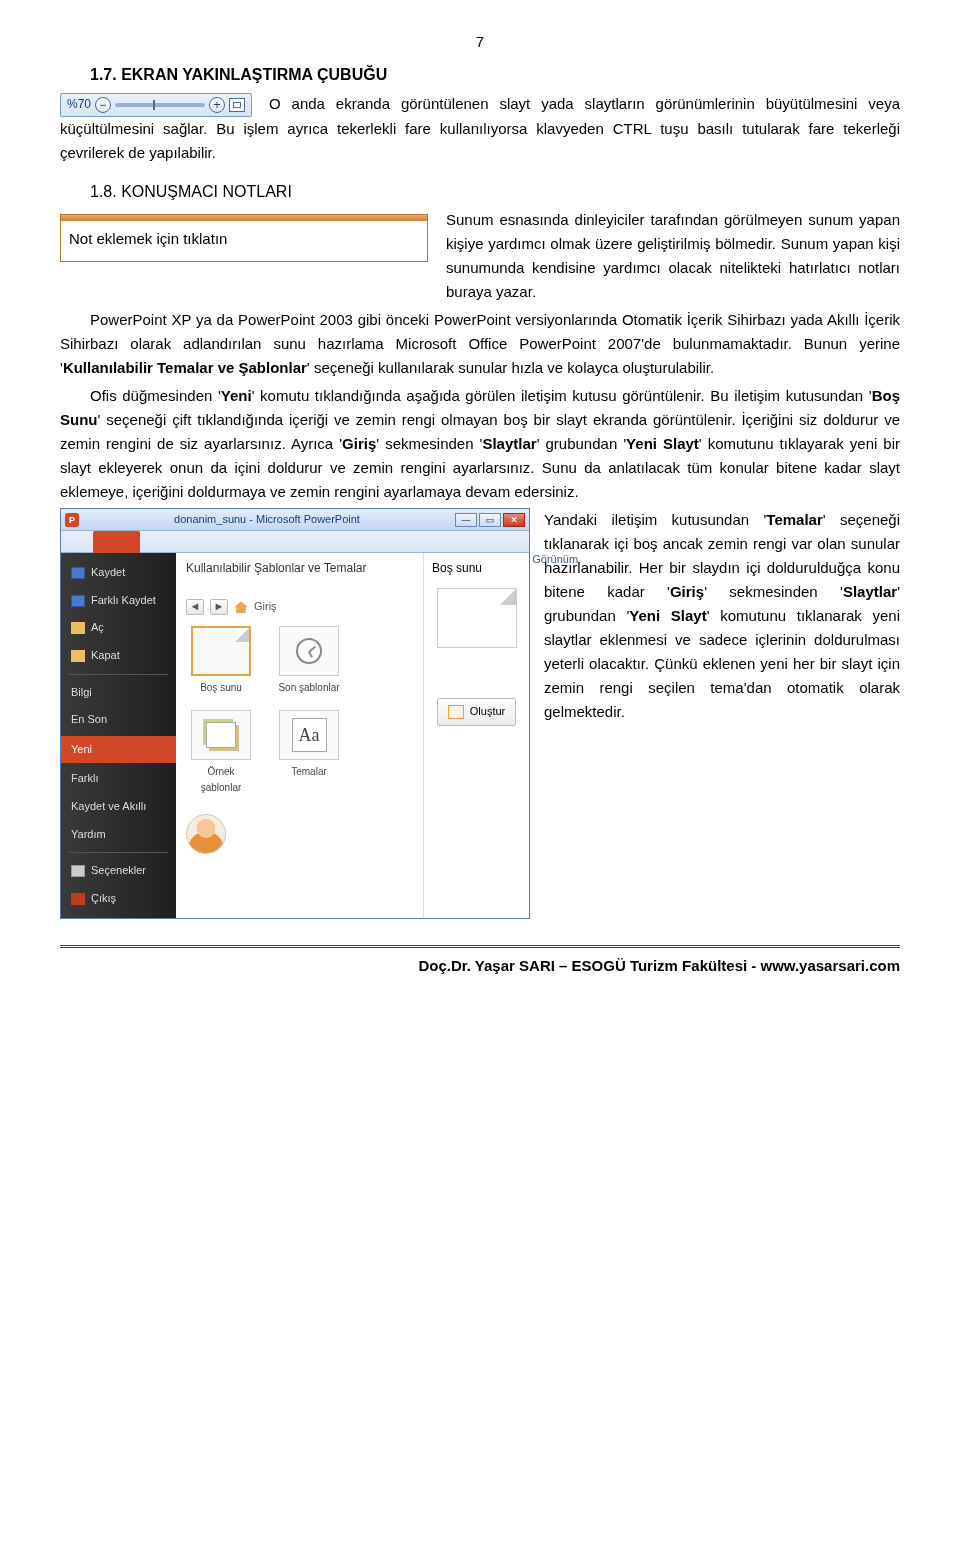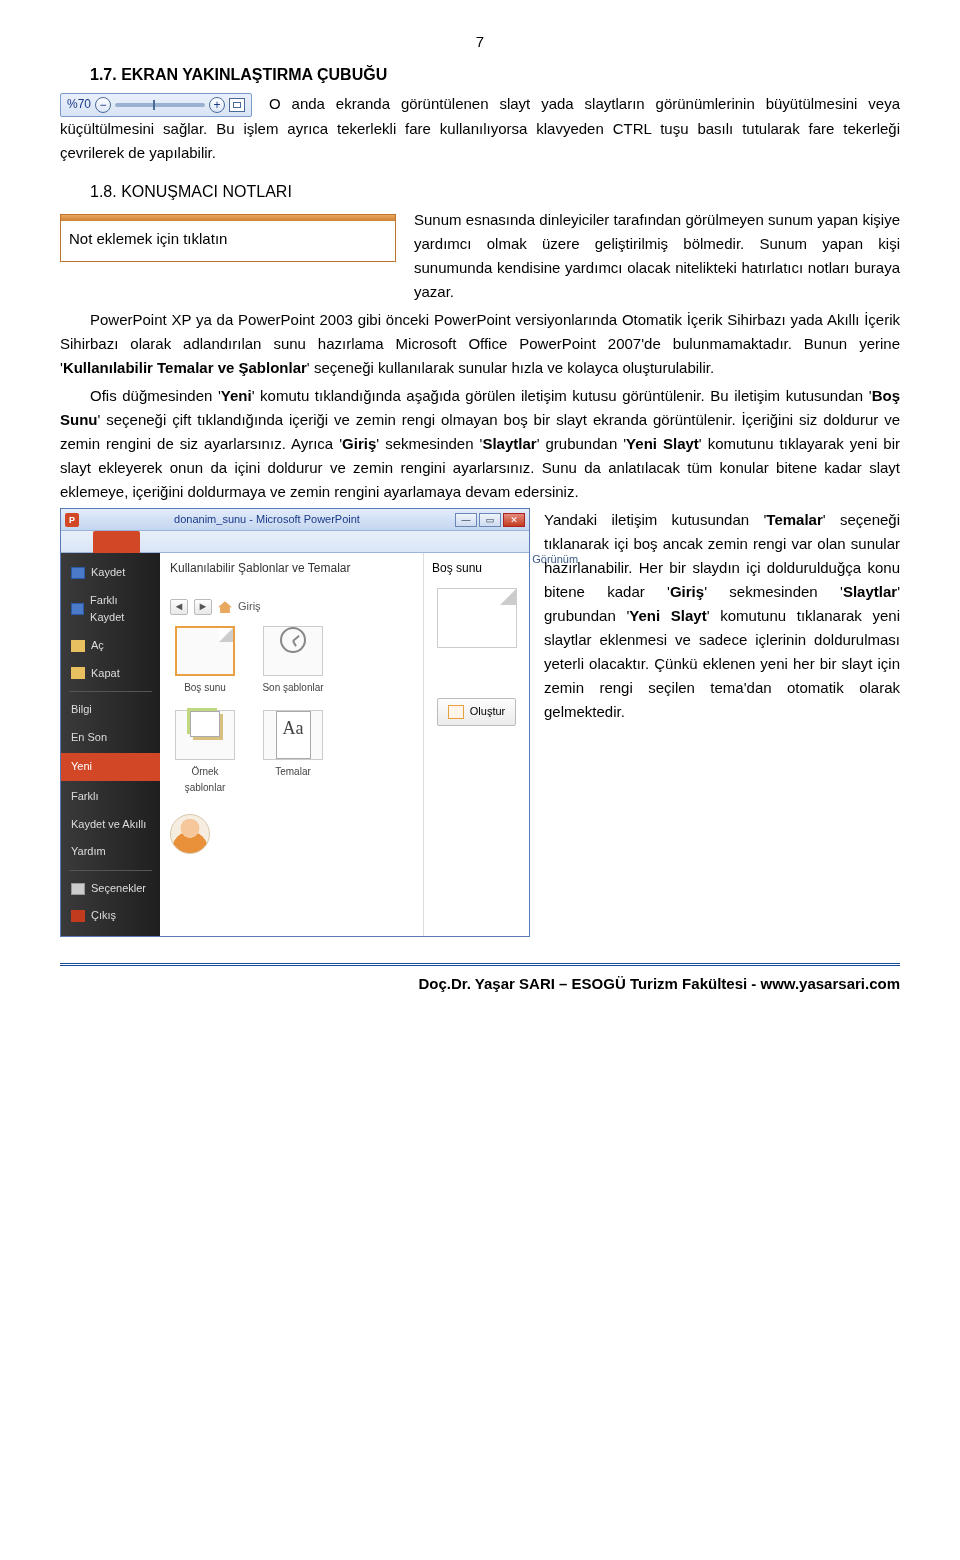--- a/index.html
+++ b/index.html
@@ -79,21 +79,21 @@
   }
   .zoom-bar .fit::after {
     content:""; position:absolute; inset:3px;
     border:1px solid #4a6a9a;
   }
   
   .notes-bar {
     display: block;
     border: 1px solid #be732d;
     margin: 6px 0 8px 0;
-    width: 336px;
+    width: 368px;
   }
   .notes-bar .orange {
     height: 6px;
     background: linear-gradient(#e9a862,#d08030);
   }
   .notes-bar .text {
     padding: 6px 8px 10px 8px;
     font-size: 15px;
     background: #fff;
   }
@@ -147,21 +147,21 @@
   .pp-ribbon .tab.active {
     background:#d24726;
     color:#fff;
     border-radius: 2px 2px 0 0;
   }
   .pp-body {
     display:flex;
     min-height: 300px;
   }
   .pp-filemenu {
-    width: 99px;
+    width: 115px;
     background: linear-gradient(90deg,#3a3a3a,#1f1f1f);
     color:#ddd;
     padding: 6px 0;
   }
   .pp-filemenu .item {
     padding: 5px 10px;
     display:flex; align-items:center; gap:6px;
     font-size: 11px;
   }
   .pp-filemenu .item .mi {
@@ -211,21 +211,21 @@
     width: 70px;
     text-align:center;
     font-size: 10px;
     color:#444;
   }
   .pp-tile .box {
     width:60px; height:50px;
     border:1px solid #ccc;
     margin:0 auto 4px auto;
     background:#fafafa;
-    display:flex;justify-content:center;
+    display:flex;align-items:center;justify-content:center;
     position:relative;
   }
   .pp-tile .box.sel {
     border:2px solid #e8a040;
   }
   .pp-tile .fold {
     position:absolute; top:0; right:0;
     width:14px;height:14px;
     background:linear-gradient(135deg,#fff 48%,#ccc 52%);
   }

